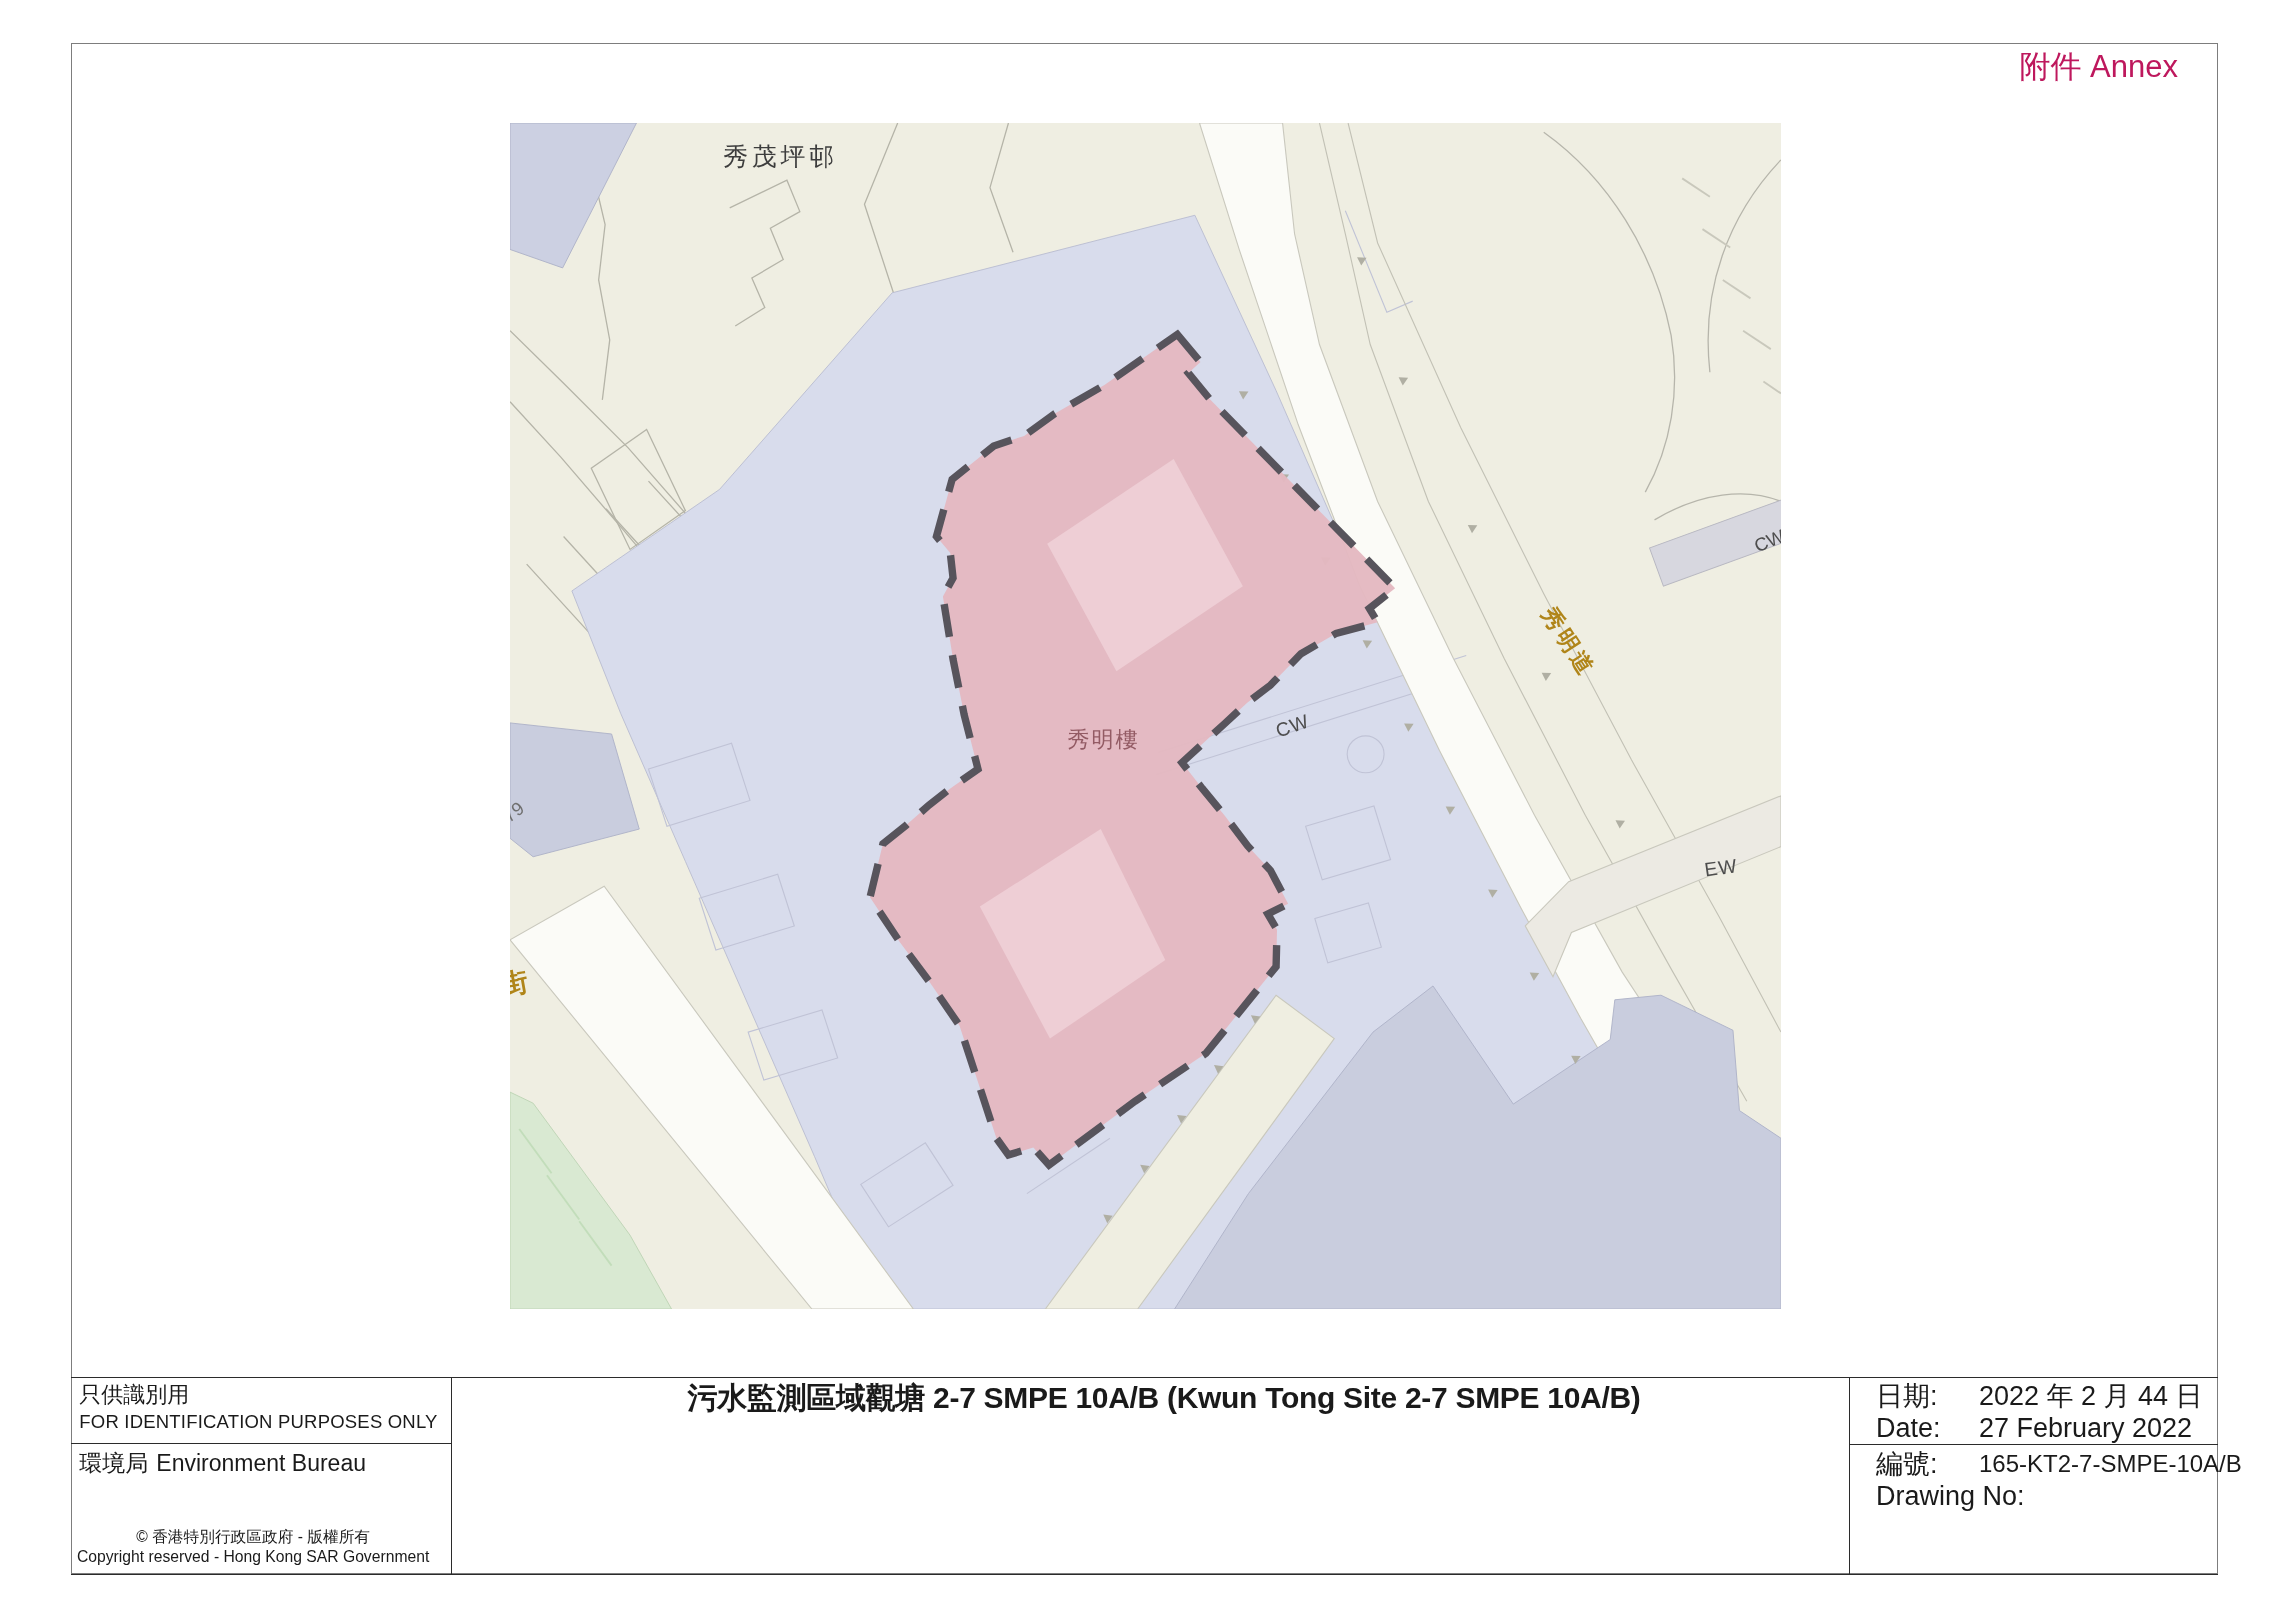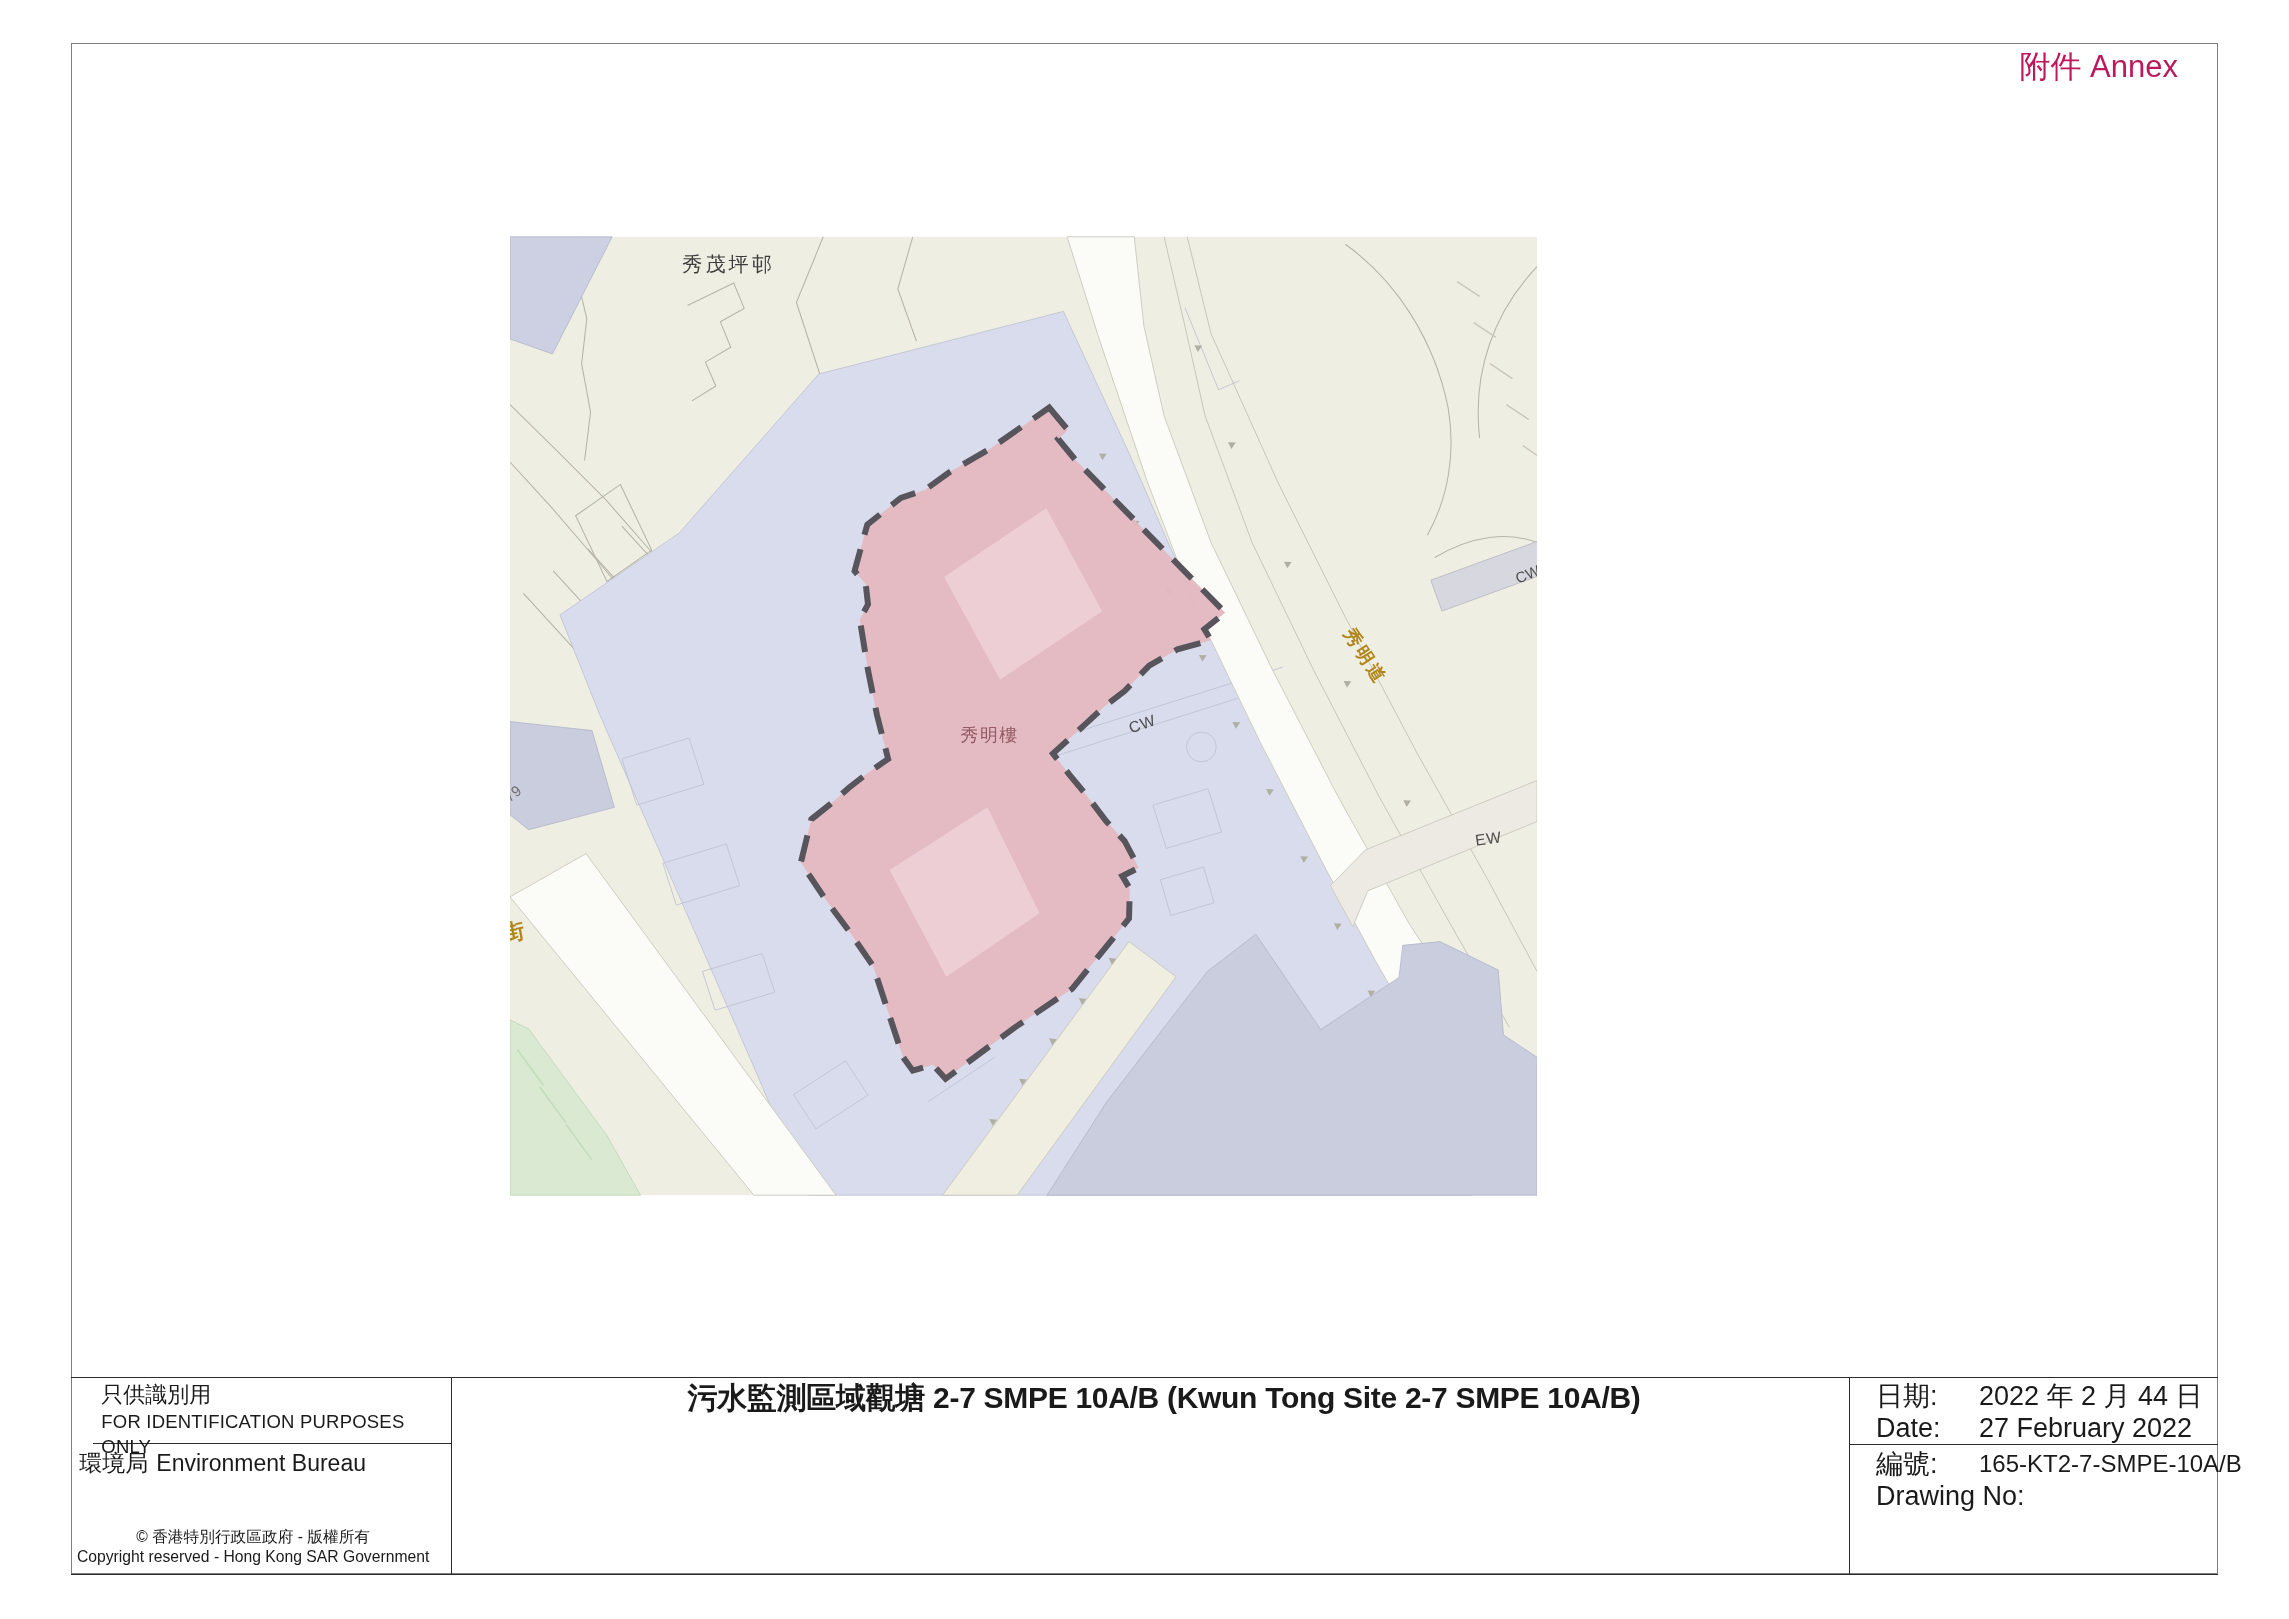--- a/index.html
+++ b/index.html
@@ -1,31 +1,31 @@
 <!DOCTYPE html>
 <html style="font-size:14.8px"><head>
 <meta charset="utf-8">
 <style>
   html,body{margin:0;padding:0;background:#ffffff;}
   .page{position:relative;width:2290px;height:1620px;background:#ffffff;overflow:hidden;
         font-family:"Liberation Sans","DejaVu Sans",sans-serif;color:#1a1a1a;}
   .page-border{position:absolute;left:71px;top:43px;width:2147px;height:1531px;
         border:1.8px solid #7d7d7d;box-sizing:border-box;}
   .annex{position:absolute;top:46px;right:112px;font-size:31px;color:#be185d;}
-  .map{position:absolute;left:510px;top:123px;width:1027px;height:1186px;}
+  .map{position:absolute;left:510px;top:123px;width:1271px;height:1186px;}
   .map svg{display:block;width:100%;height:100%;}
 
   
   .ftable{position:absolute;left:71px;top:1377px;width:2147px;height:198px;box-sizing:border-box;
         border-top:1.8px solid #2b2b2b;border-bottom:1.8px solid #2b2b2b;}
   .fcell{position:absolute;top:0;height:100%;box-sizing:border-box;}
   .fleft{left:0;width:381px;border-right:1.8px solid #2b2b2b;}
   .fcenter{left:361px;width:1464px;display:flex;align-items:flex-start;justify-content:center;}
   .fright{right:0;width:369px;border-left:1.8px solid #2b2b2b;}
-  .frow1L{height:66px;box-sizing:border-box;border-bottom:1.8px solid #2b2b2b;padding:2.8px 8.3px;margin-left:22px;}
+  .frow1L{height:66px;box-sizing:border-box;border-bottom:1.8px solid #2b2b2b;padding:2.8px 8.3px;}
   .frow2L{position:relative;height:128px;padding:3.7px 8.3px;box-sizing:border-box;}
   .idzh{font-size:22px;line-height:28px;}
   .iden{font-size:18.5px;line-height:25px;letter-spacing:0.2px;}
   .bureau{font-size:23px;}
   .bureau .en{margin-left:8px;}
   .copyr{position:absolute;left:6px;bottom:5.5px;font-size:15.7px;line-height:20px;text-align:center;}
   .title{font-size:30px;font-weight:700;letter-spacing:-0.3px;text-align:center;}
   .frow1R{height:67px;box-sizing:border-box;border-bottom:1.8px solid #2b2b2b;padding:1.8px 0 0 10px;}
   .frow2R{padding:2.8px 0 0 10px;}
   .rline{display:flex;font-size:27px;line-height:32px;margin-left:16px;}

